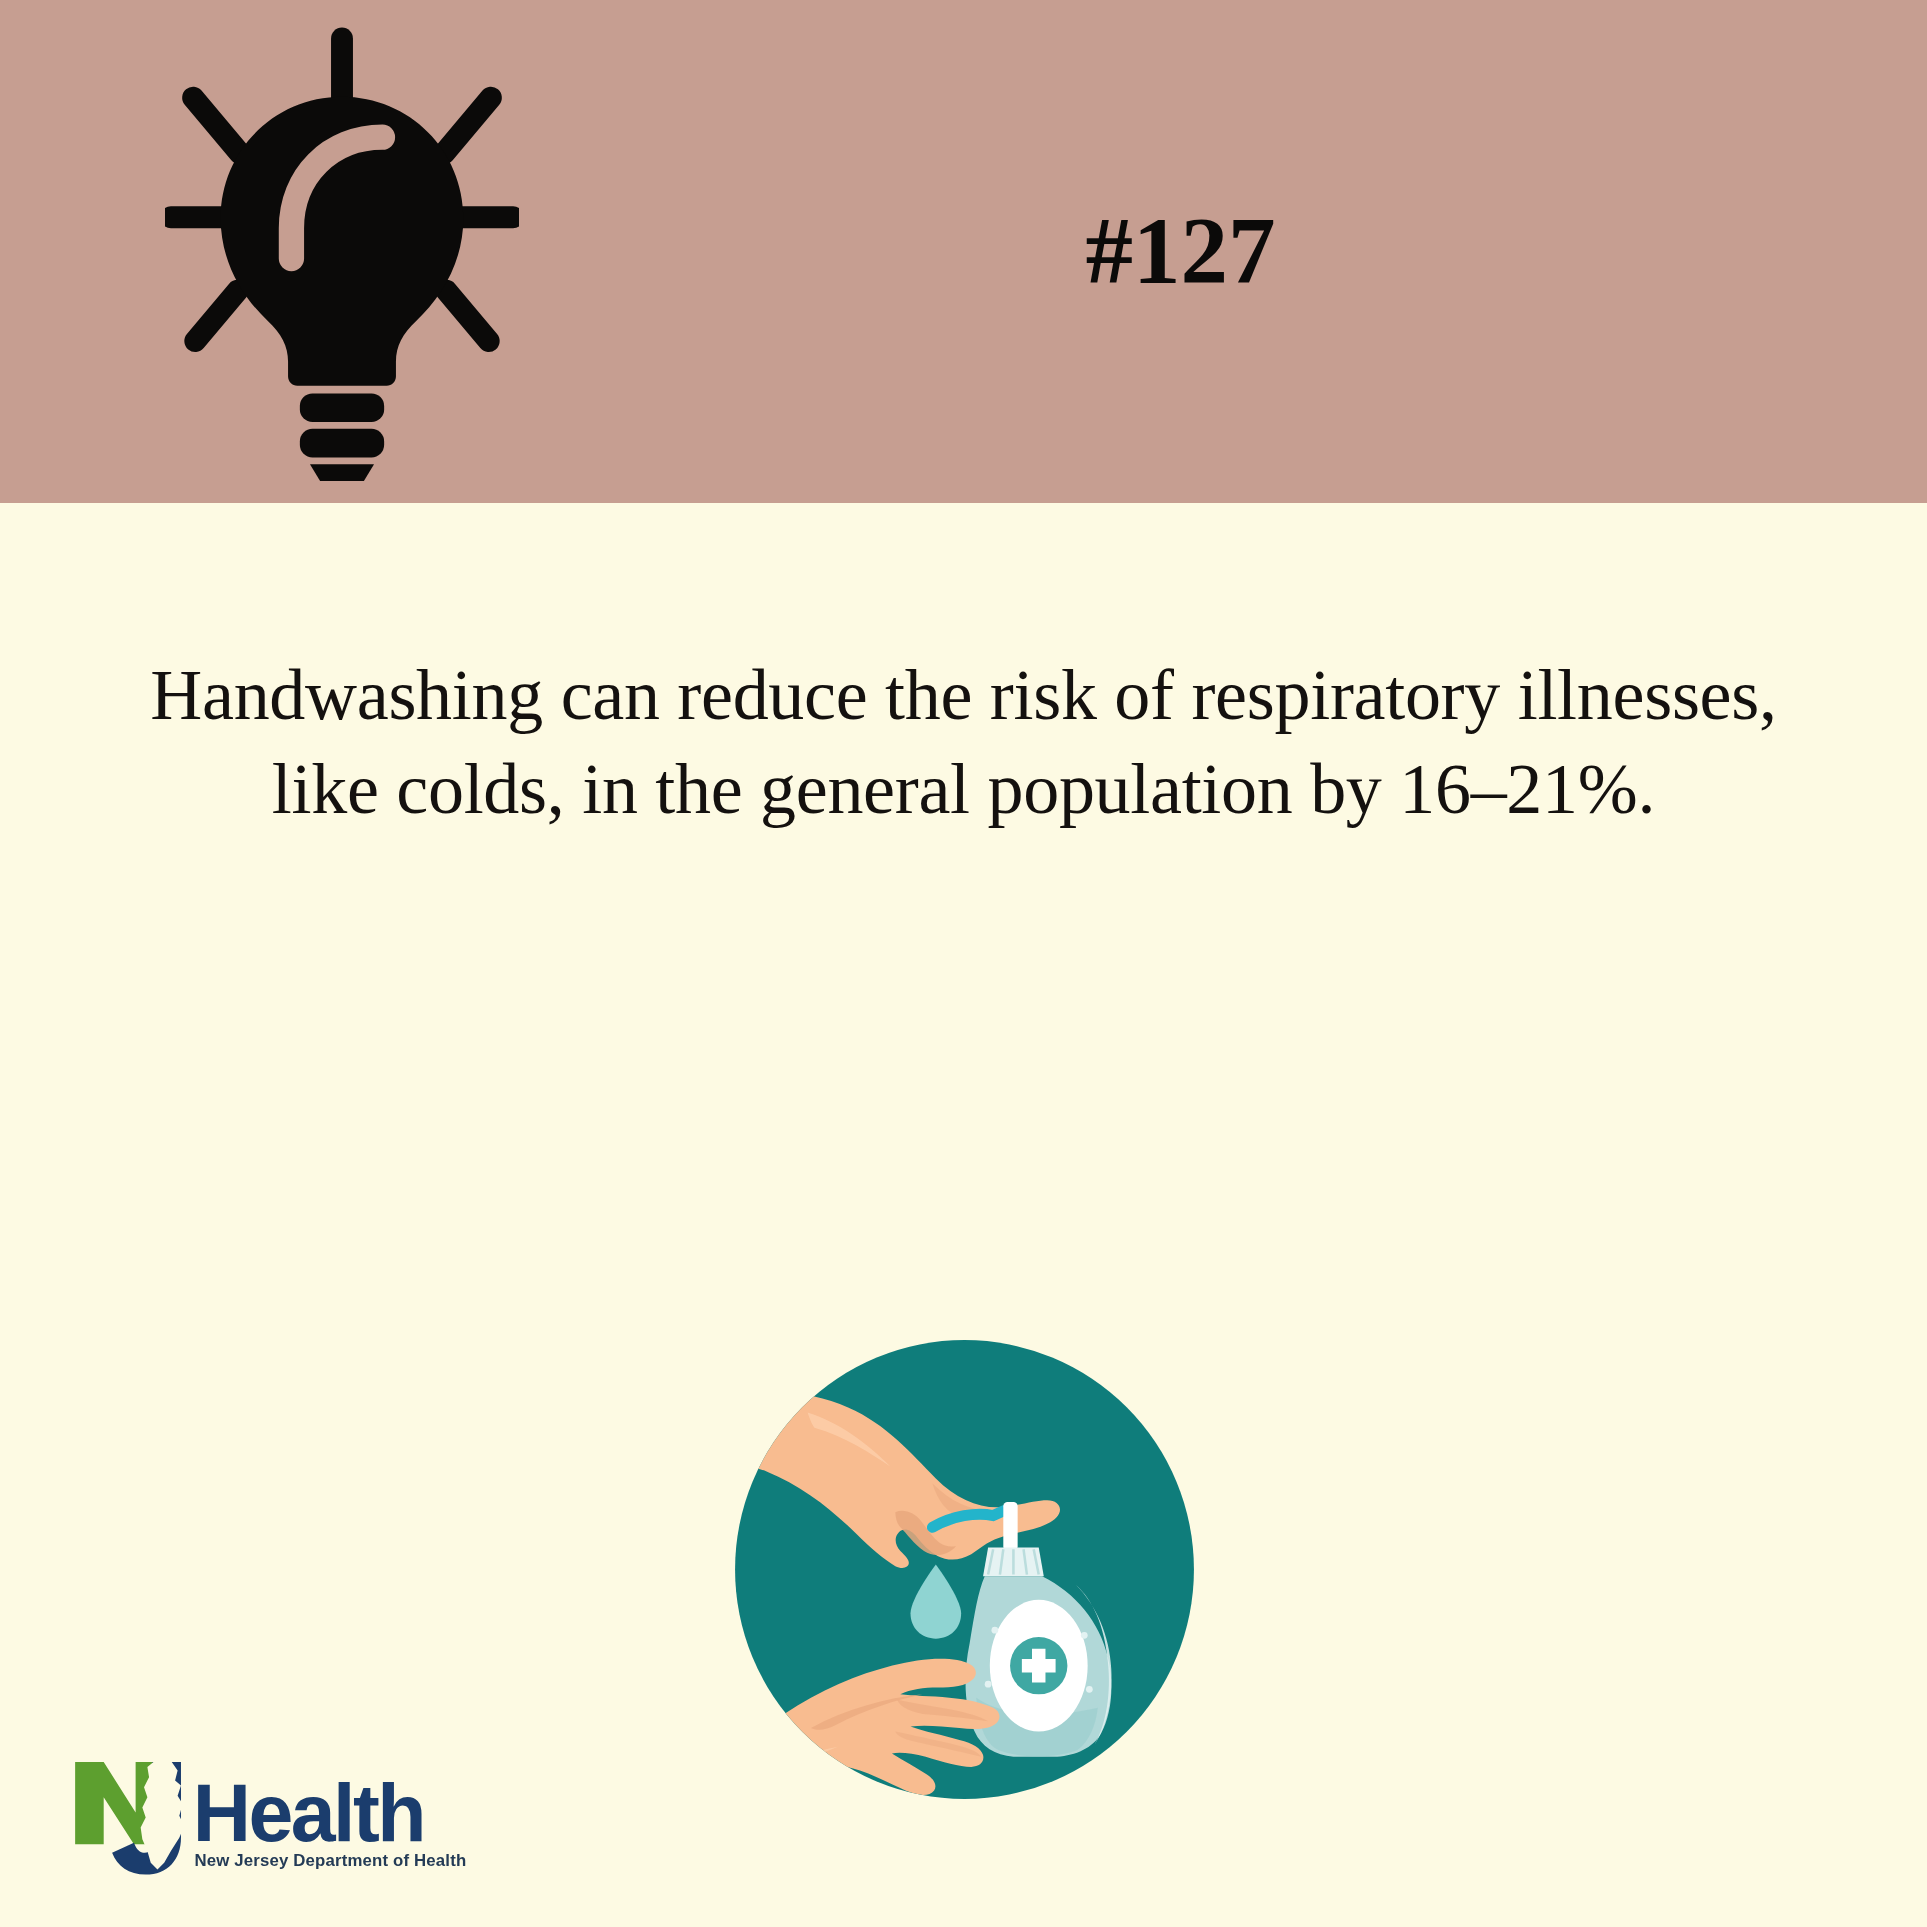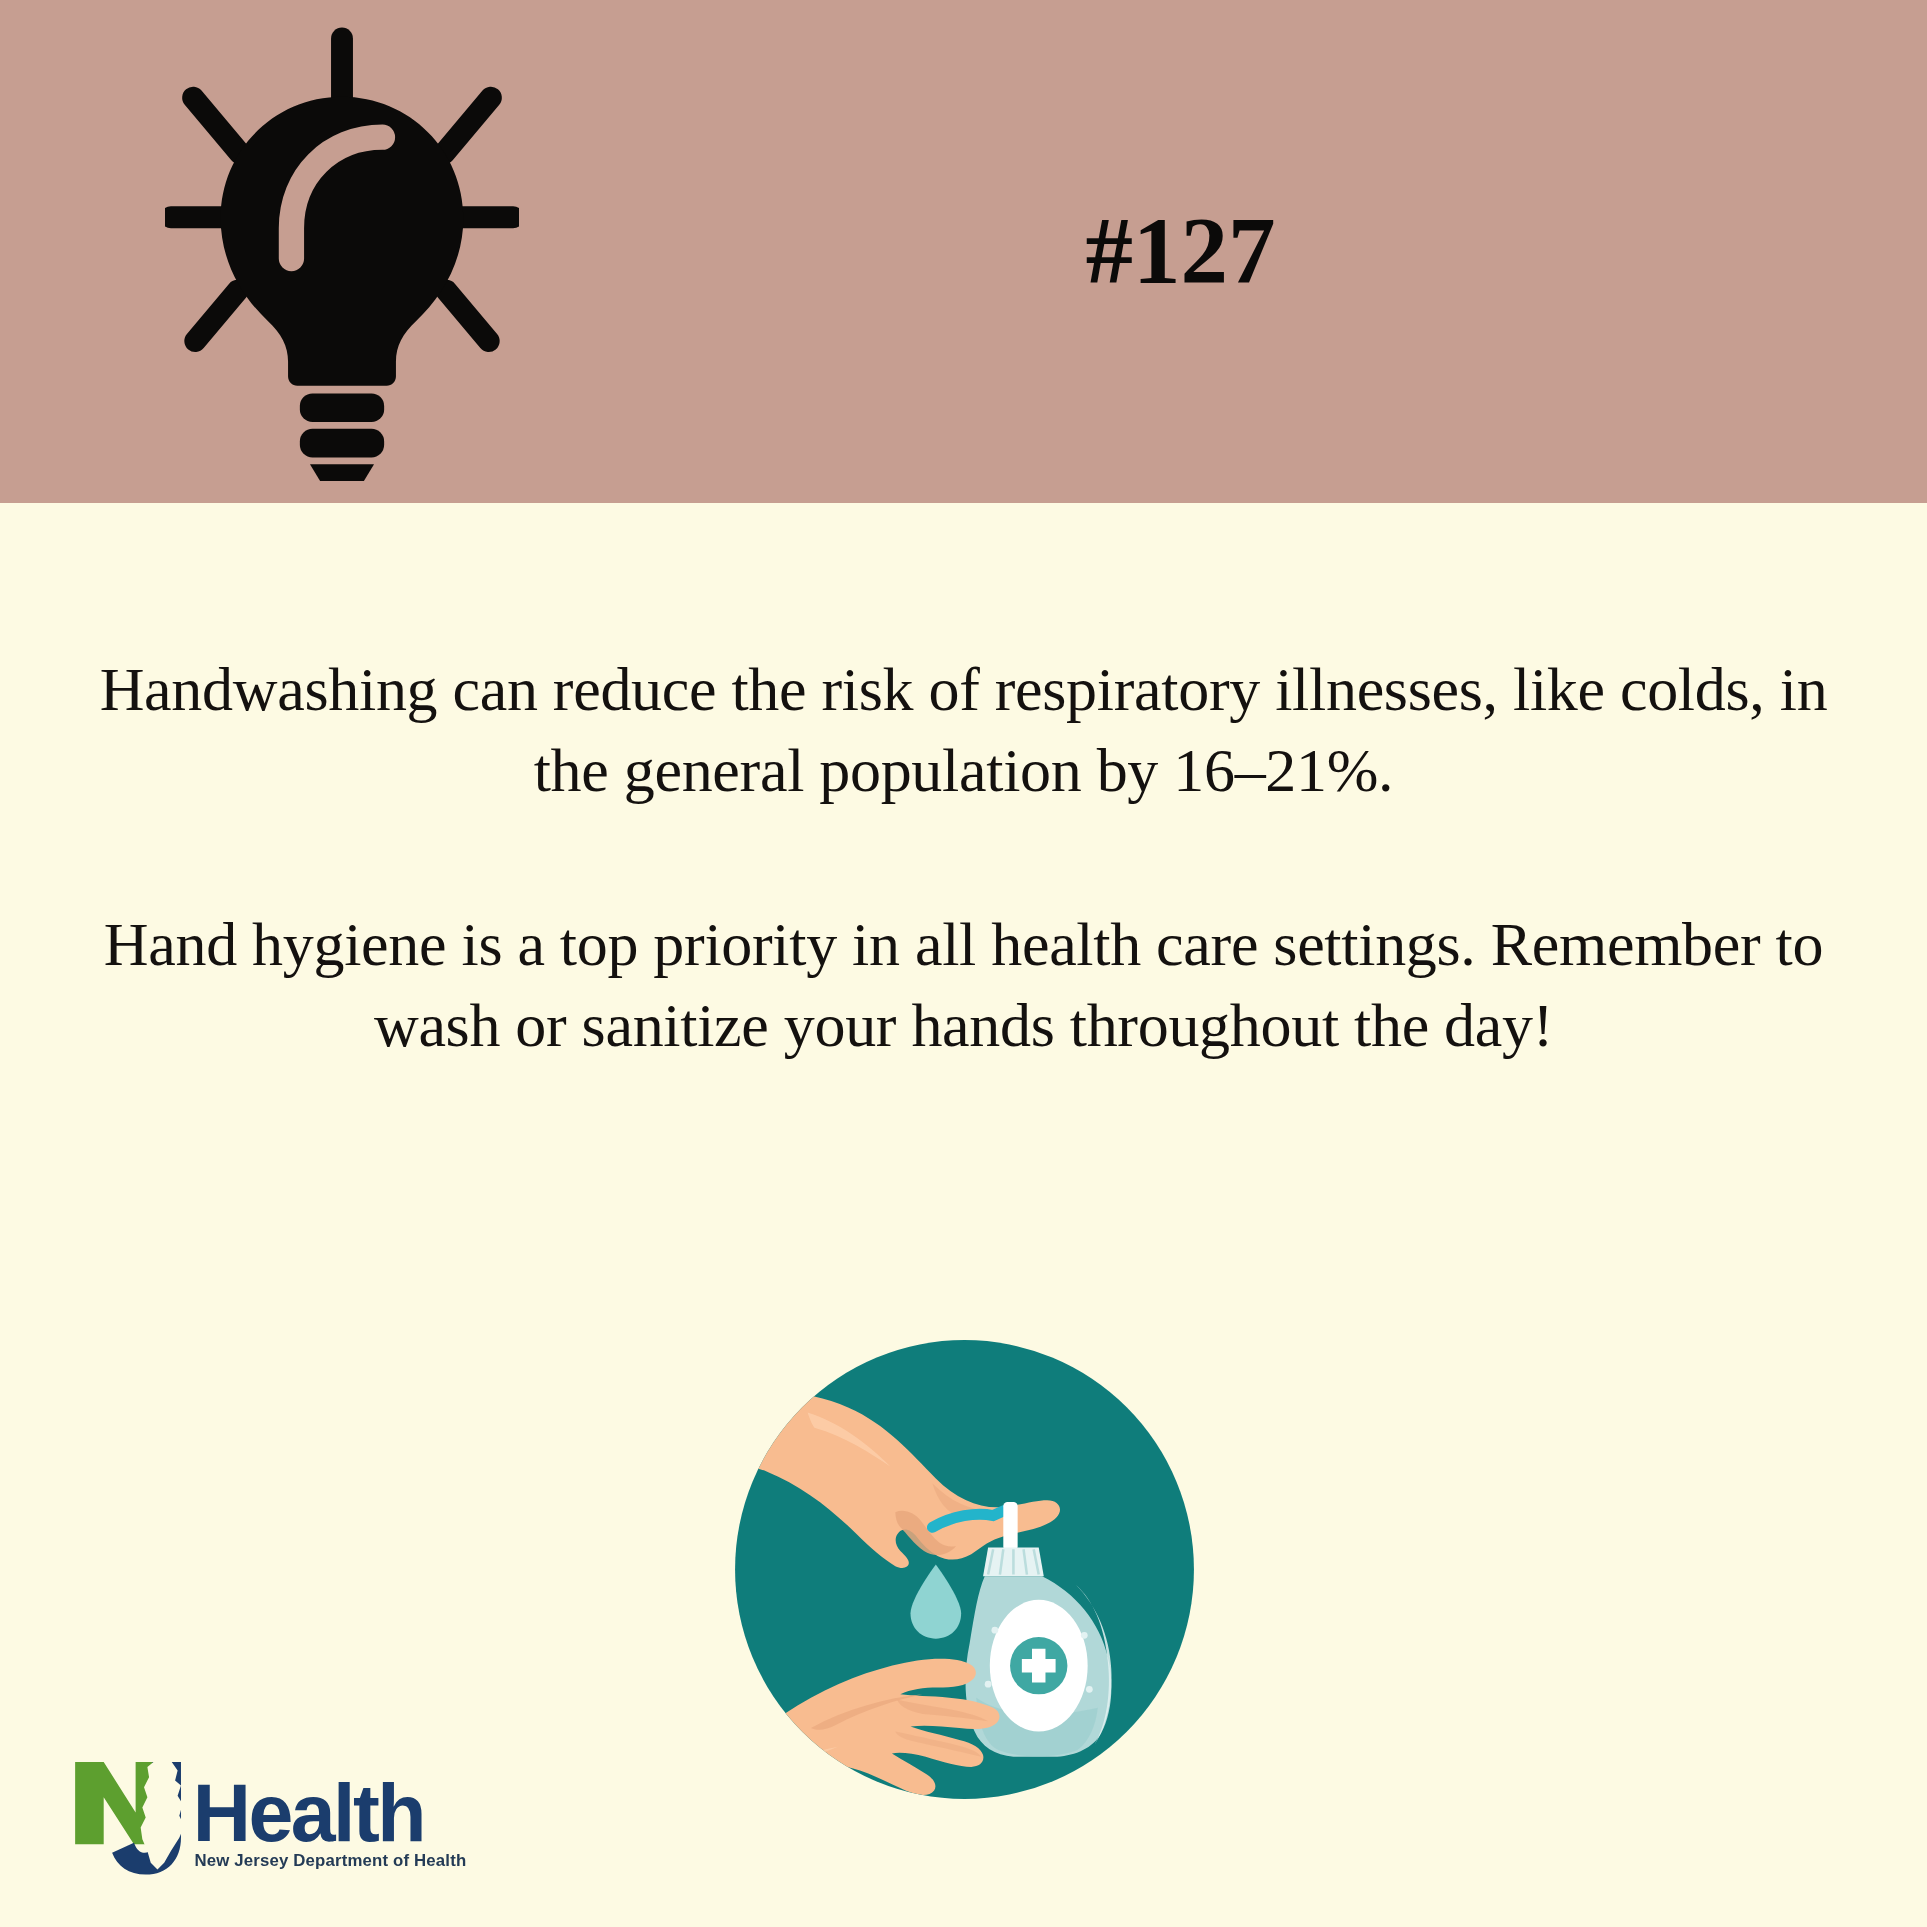--- a/index.html
+++ b/index.html
@@ -65,21 +65,21 @@
   
   .body-copy {
     position: absolute;
     left: 95px;
     top: 649px;
     width: 1737px;
     text-align: center;
     color: #14110F;
   }
   .para {
-    font-size: 62px;
+    font-size: 72px;
     line-height: 1.30;
     letter-spacing: -0.3px;
     text-align: center;
   }
   .para-gap { height: 94px; }
 
   
   .illus {
     position: absolute;
     left: 730px;
@@ -147,21 +147,20 @@
   </div>
 
   <div class="header-title">
     <div class="header-number">#127</div>
   </div>
 </div>
 
 <div class="body-copy">
   <div class="para">Handwashing can reduce the risk of respiratory illnesses, like colds, in the general population by 16–21%.</div>
   <div class="para-gap"></div>
-  <div class="para">Hand hygiene is a top priority in all health care settings. Remember to wash or sanitize your hands throughout the day!</div>
 </div>
 
 <div class="illus">
   <svg viewBox="0 0 556 556" xmlns="http://www.w3.org/2000/svg">
     <defs>
       <clipPath id="circleClip">
         <circle cx="278" cy="278" r="272"></circle>
       </clipPath>
     </defs>
 

